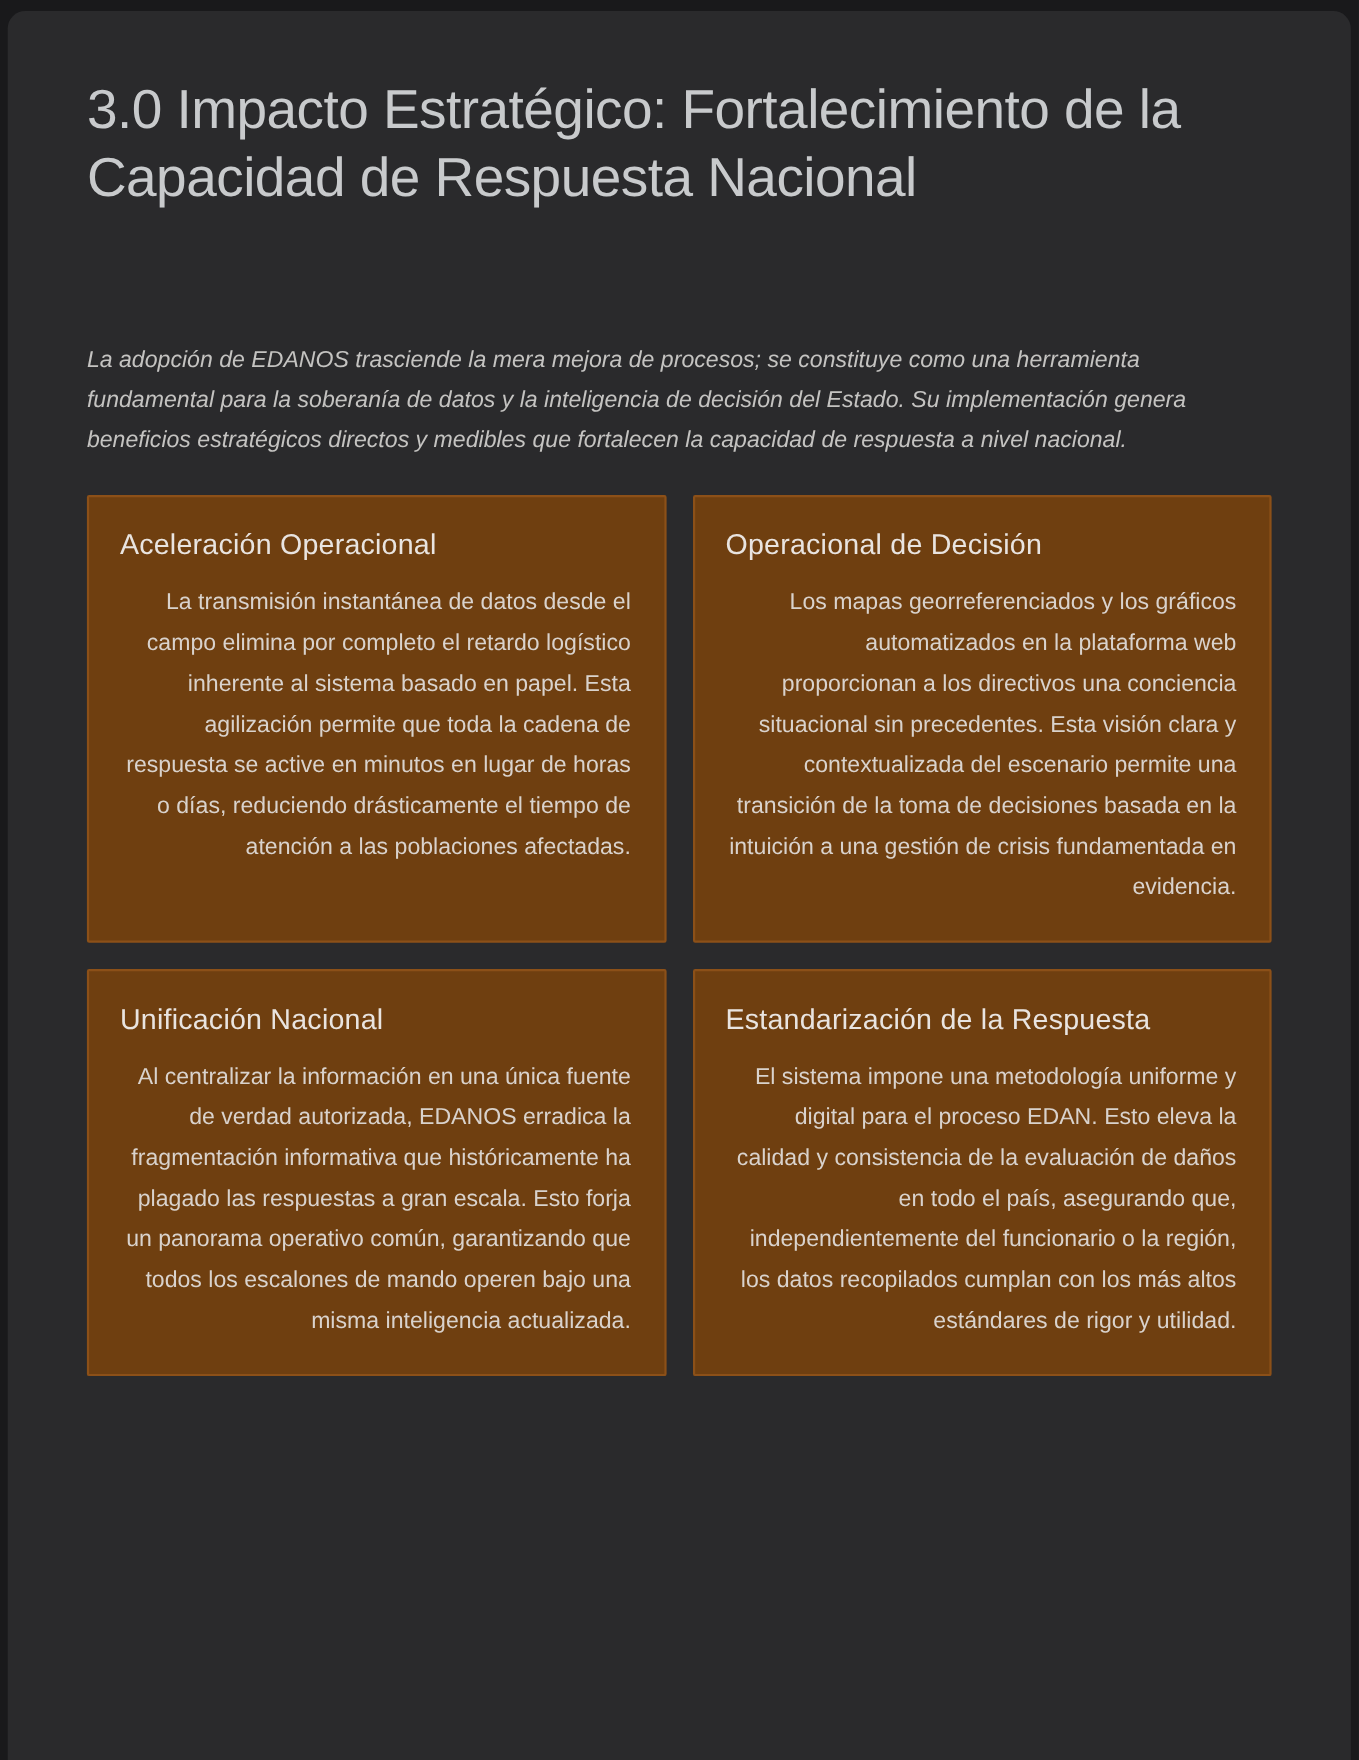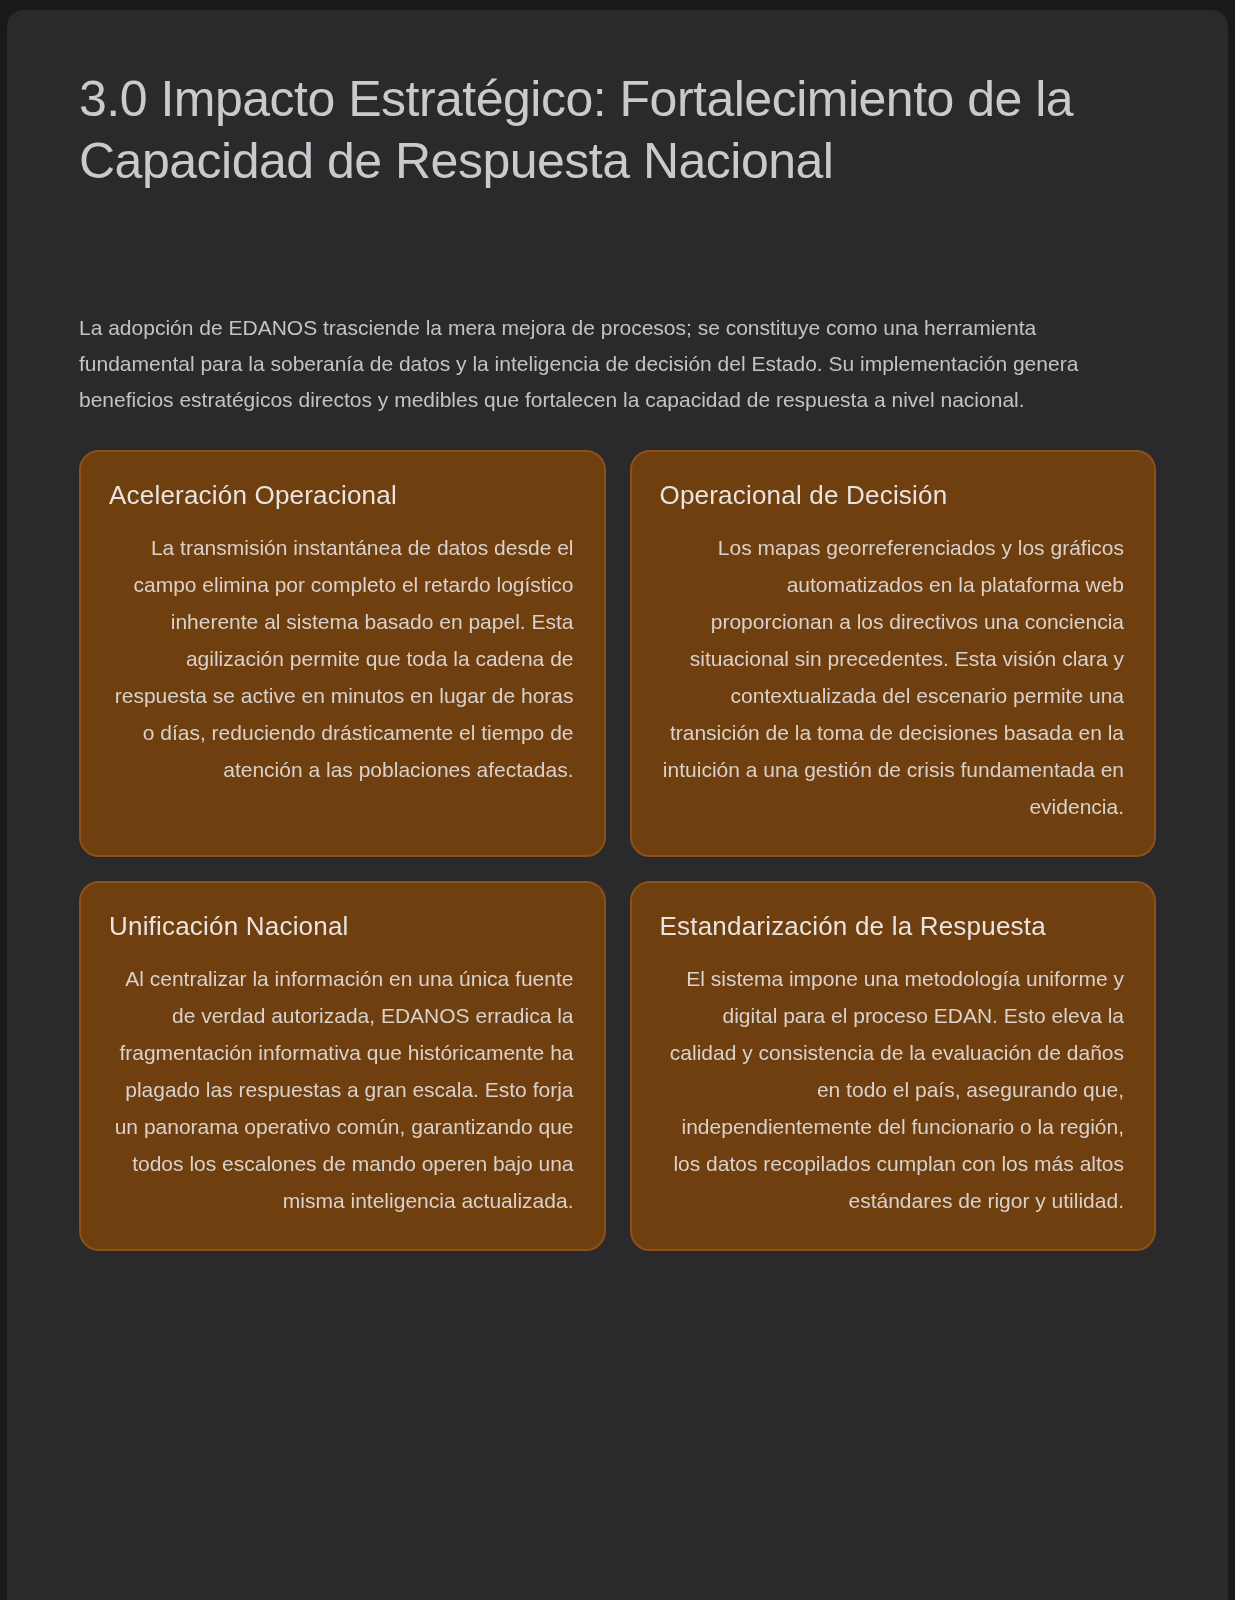--- a/index.html
+++ b/index.html
@@ -31,33 +31,34 @@
     color: var(--c-title, #c8cacc);
   }
 
   p.lead {
     margin-top: 118px;
     max-width: 1055px;
     font-size: 21px;
     line-height: 36px;
     font-weight: 400;
     color: var(--c-body, #c4c3c1);
+    font-style: italic;
   }
 
   .card-grid {
     margin-top: 32px;
     display: grid;
     grid-template-columns: 1fr 1fr;
     gap: 24px;
   }
 
   .card {
     background: var(--c-card-bg, #6f3f10);
     border: 2px solid var(--c-card-border, #8c5018);
-    border-radius: 20px;
+    border-radius: 2px;
     padding: 28px 30px 30px 28px;
   }
 
   .card h2 {
     font-size: 26px;
     font-weight: 500;
     letter-spacing: 0.2px;
     color: var(--c-card-title, #e9e4e0);
     margin-bottom: 18px;
   }

